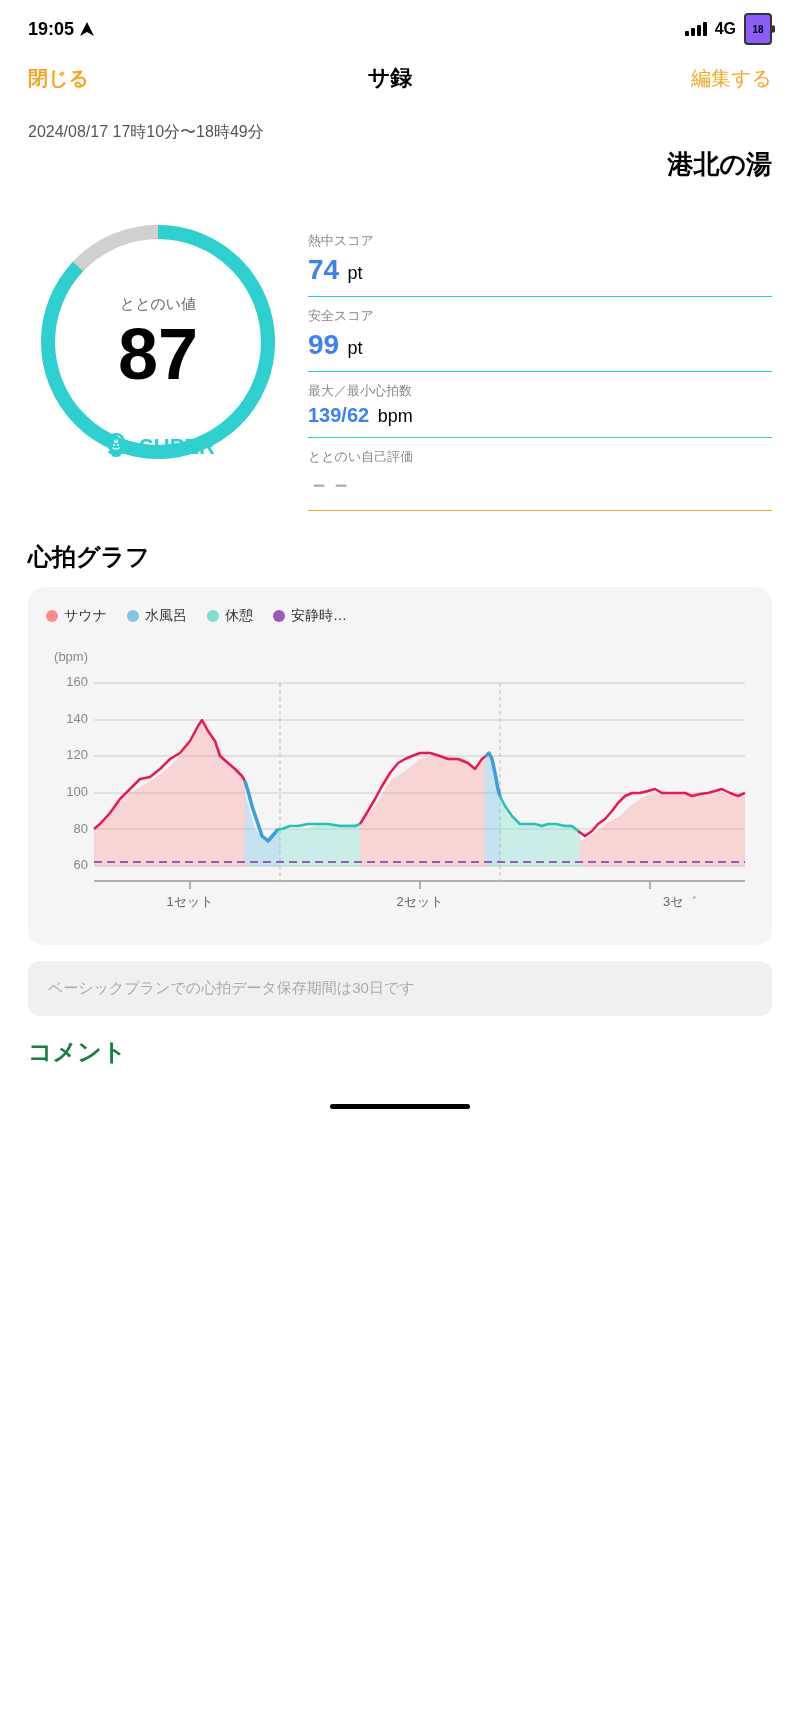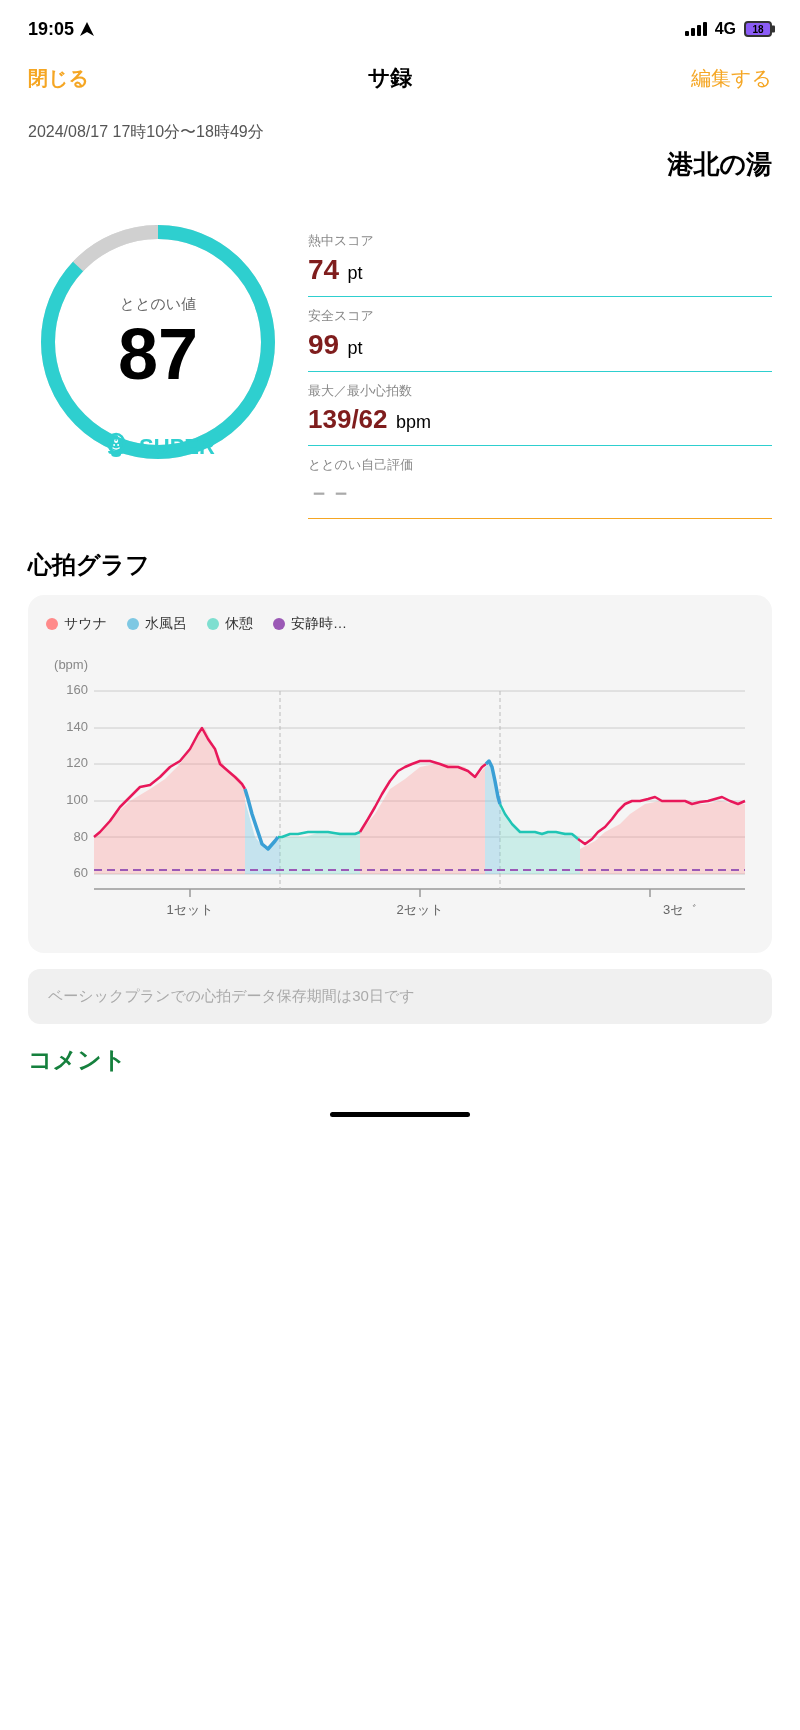--- a/index.html
+++ b/index.html
@@ -53,21 +53,21 @@
       color: #000;
     }
     .battery {
       display: flex;
       align-items: center;
       border: 2px solid #333;
       border-radius: 4px;
       padding: 2px 3px;
       position: relative;
       width: 28px;
-      height: 16px;
+      height: 32px;
       background: #8b5cf6;
     }
     .battery-text {
       font-size: 10px;
       font-weight: 700;
       color: #000;
       position: absolute;
       left: 50%;
       top: 50%;
       transform: translate(-50%, -50%);
@@ -210,21 +210,21 @@
       border-bottom: 1.5px solid #f5a623;
     }
     .stat-label {
       font-size: 13px;
       color: #888;
       margin-bottom: 4px;
     }
     .stat-value {
       font-size: 28px;
       font-weight: 700;
-      color: #7f1d1d;
+      color: #3b82f6;
     }
     .stat-unit {
       font-size: 18px;
       font-weight: 400;
       color: #000;
       margin-left: 4px;
     }
     .stat-value-small {
       font-size: 22px;
       color: #aaa;
@@ -381,21 +381,21 @@
       <div class="stat-item">
         <div class="stat-label">安全スコア</div>
         <div>
           <span class="stat-value">99</span>
           <span class="stat-unit">pt</span>
         </div>
       </div>
       <div class="stat-item">
         <div class="stat-label">最大／最小心拍数</div>
         <div>
-          <span class="stat-value" style="font-size:26px;">139/62</span>
+          <span class="stat-value" style="font-size:20px;">139/62</span>
           <span class="stat-unit">bpm</span>
         </div>
       </div>
       <div class="stat-item">
         <div class="stat-label">ととのい自己評価</div>
         <div>
           <span class="stat-value stat-value-small">－－</span>
         </div>
       </div>
     </div>

